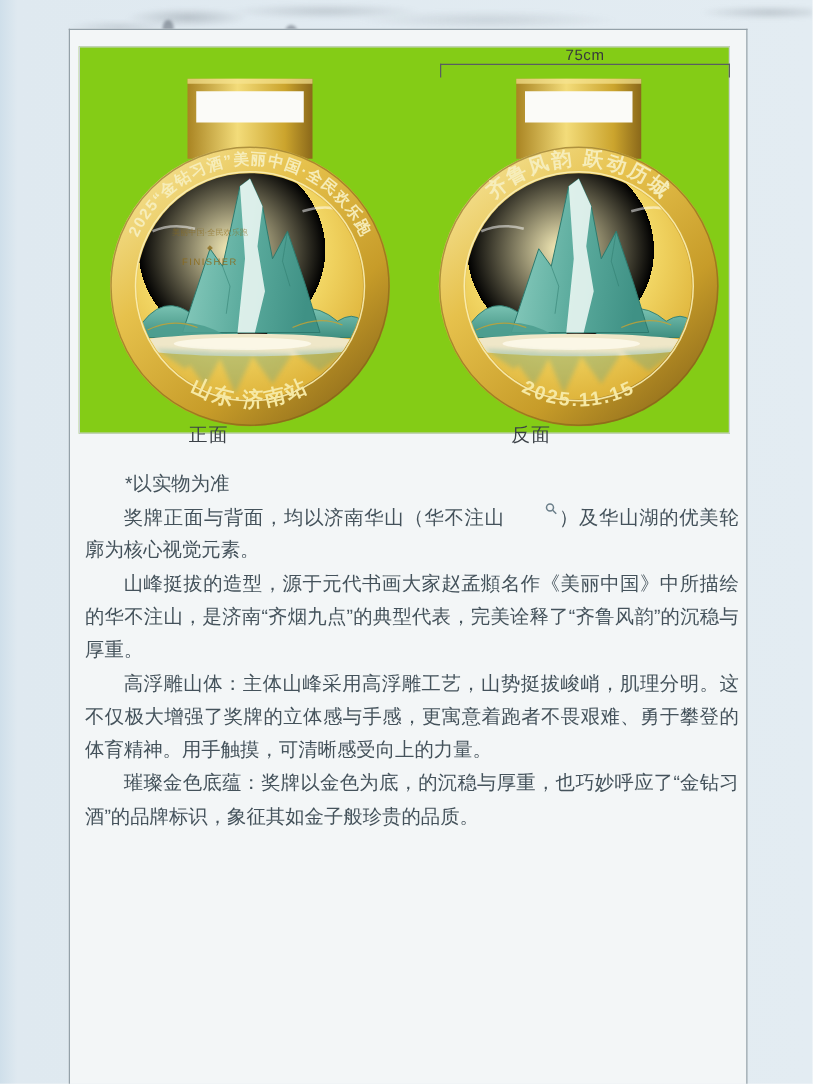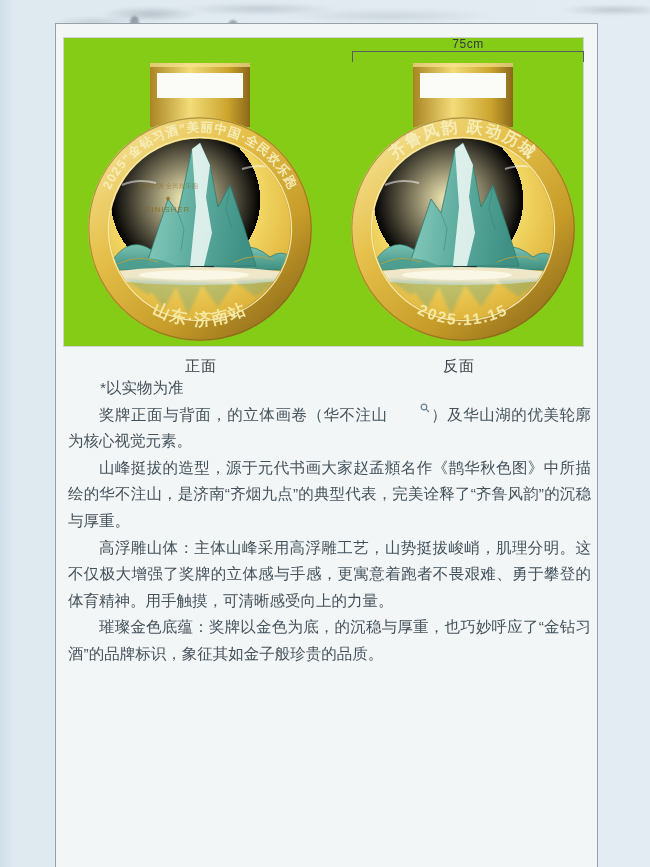--- a/index.html
+++ b/index.html
@@ -38,21 +38,21 @@
   .bracket{
     position:absolute;left:288px;top:13px;width:232px;height:11px;
     border-top:1.5px solid #5a5d60;border-left:1.5px solid #5a5d60;border-right:1.5px solid #5a5d60;
     box-sizing:border-box;
   }
   .medal-svg{position:absolute;top:19px;}
   .medal-front-pos{left:20px;}
   .medal-back-pos{left:283px;}
 
   .caption{
-    position:absolute;top:333px;width:100px;text-align:center;
+    position:absolute;top:315px;width:100px;text-align:left;
     font-size:15px;color:#3b4147;letter-spacing:1px;
   }
   .cap-front{left:95px;}
   .cap-back{left:353px;}
 
   .article{
     position:absolute;left:12px;top:351px;width:523px;
     font-size:15.5px;line-height:26.6px;color:#44525b;text-align:justify;
   }
   .article p{margin:0;text-indent:2em;}
@@ -179,22 +179,22 @@
         <textPath href="#arcBottom" startOffset="50%" text-anchor="middle">2025.11.15</textPath>
       </text>
     </svg>
   </div>
 
   <div class="caption cap-front">正面</div>
   <div class="caption cap-back">反面</div>
 
   <div class="article">
     <p class="note">*以实物为准</p>
-    <p><span>奖牌正面与背面，的立体画卷（华不注山</span><span class="search-sup"><svg width="10" height="10" viewBox="0 0 10 10">
+    <p><span>奖牌正面与背面，均以济南华山（华不注山</span><span class="search-sup"><svg width="10" height="10" viewBox="0 0 10 10">
             <circle cx="4" cy="4" r="2.8" fill="none" stroke="#6b7f8a" stroke-width="1.2"></circle>
             <line x1="6.2" y1="6.2" x2="9" y2="9" stroke="#6b7f8a" stroke-width="1.2"></line>
           </svg></span><span>）及华山湖的优美轮廓为核心视觉元素。</span></p>
-    <p>山峰挺拔的造型，源于元代书画大家赵孟頫名作《鹊华秋色图》中所描绘的华不注山，是济南“齐烟九点”的典型代表，完美诠释了“齐鲁风韵”的沉稳与厚重。</p>
+    <p>山峰挺拔的造型，源于元代书画大家赵孟頫名作《美丽中国》中所描绘的华不注山，是济南“齐烟九点”的典型代表，完美诠释了“齐鲁风韵”的沉稳与厚重。</p>
     <p>高浮雕山体：主体山峰采用高浮雕工艺，山势挺拔峻峭，肌理分明。这不仅极大增强了奖牌的立体感与手感，更寓意着跑者不畏艰难、勇于攀登的体育精神。用手触摸，可清晰感受向上的力量。</p>
     <p>璀璨金色底蕴：奖牌以金色为底，的沉稳与厚重，也巧妙呼应了“金钻习酒”的品牌标识，象征其如金子般珍贵的品质。</p>
   </div>
 
 </div>
 
 </body></html>

